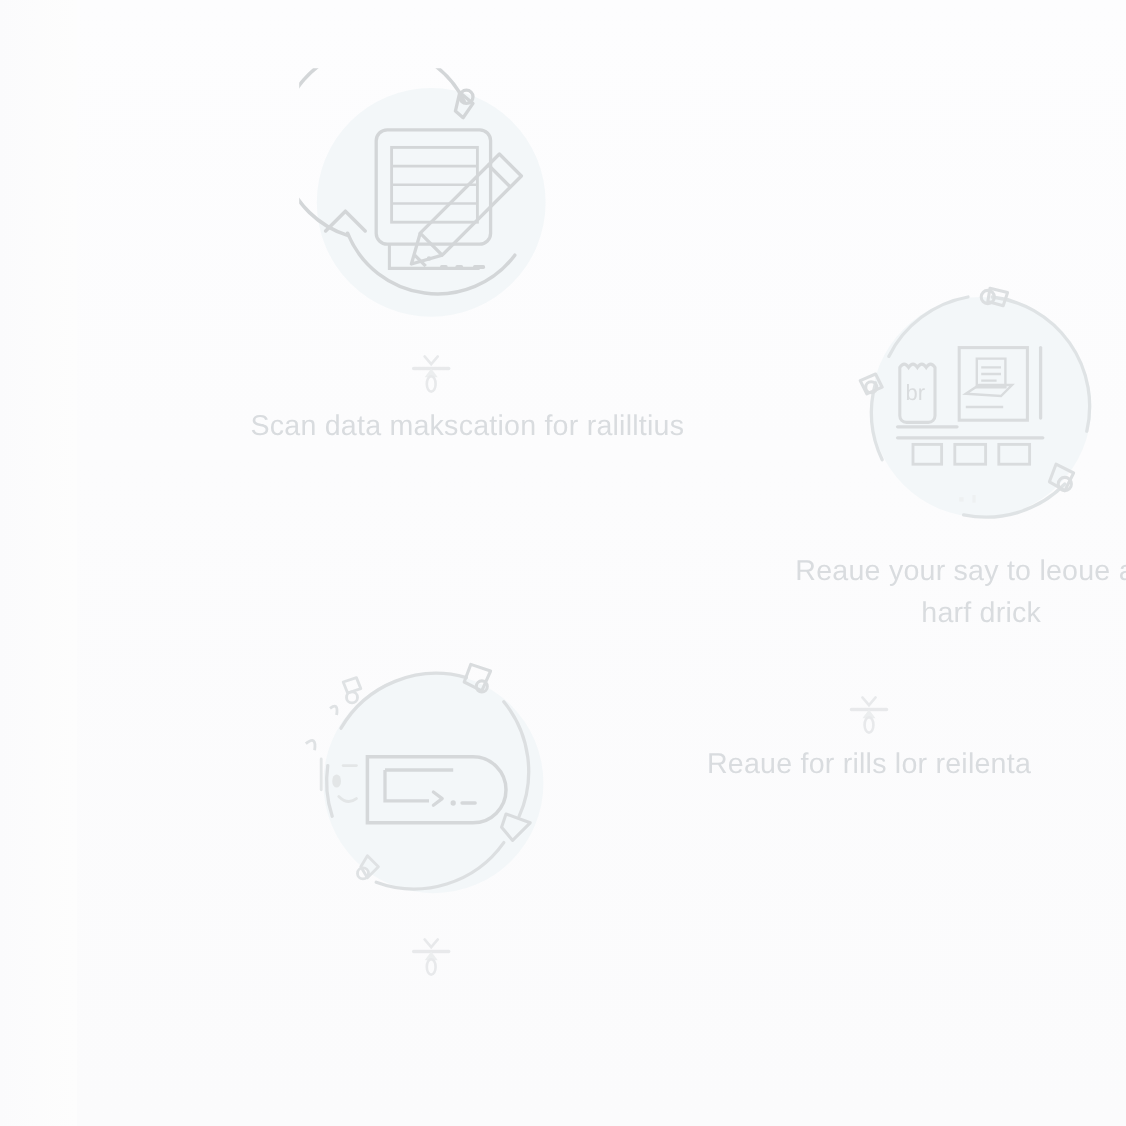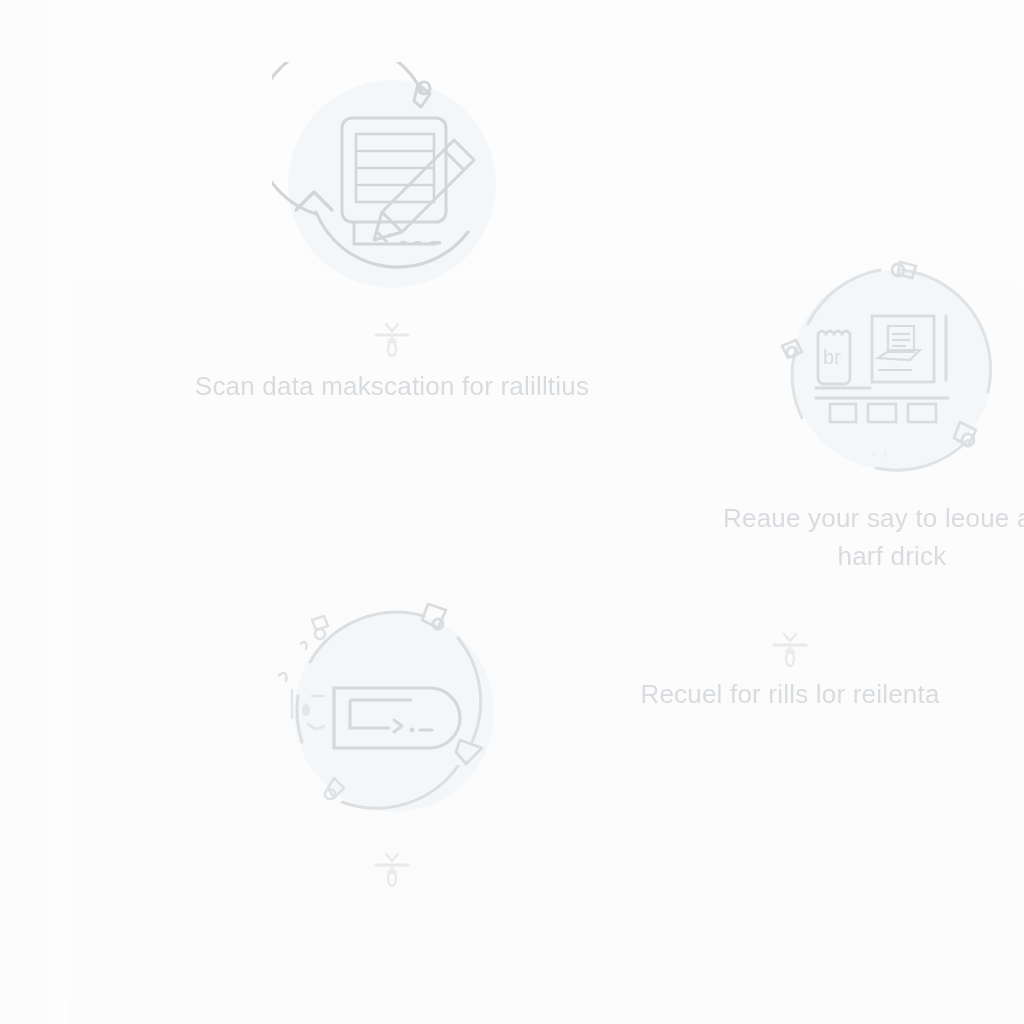--- a/index.html
+++ b/index.html
@@ -74,21 +74,21 @@
   #step-1 .caption { width: 480px; }
 
   #step-2 { left: 662px; top: 252px; width: 460px; }
   #step-2 .caption { width: 460px; }
 
   #step-3 { left: 152px; top: 592px; width: 480px; }
   #step-3 .caption { width: 480px; }
 
   
   #step-2 .caption { max-width: 380px; }
-  #step-1 .caption { max-width: 460px; }
+  #step-1 .caption { max-width: 460px; text-align: right; }
   #step-3 .caption { max-width: 460px; }
 
   .sub-block {
     position: absolute;
     display: flex;
     flex-direction: column;
     align-items: center;
   }
   #step-2-sub { left: 620px; top: 612px; width: 340px; }
   #step-2-sub .caption { max-width: 360px; margin-top: 6px; }
@@ -207,21 +207,21 @@
 
 <div class="sub-block" id="step-2-sub">
   <div class="connector">
     <svg viewBox="0 0 44 42" xmlns="http://www.w3.org/2000/svg">
       <path d="M16 6 l6 7 6 -7" fill="none" stroke="#e6e8ea" stroke-width="2.4" stroke-linecap="round"></path>
       <line x1="6" y1="17" x2="38" y2="17" stroke="#e6e8ea" stroke-width="3" stroke-linecap="round"></line>
       <path d="M22 17 l-6 8 h12 z" fill="#ebedee"></path>
       <ellipse cx="22" cy="31" rx="4" ry="7" fill="none" stroke="#e6e8ea" stroke-width="2.4"></ellipse>
     </svg>
   </div>
-  <div class="caption">Recuel for rills lor reilenta</div>
+  <div class="caption">Reaue for rills lor reilenta</div>
 </div>
 
 <div class="step" id="step-3">
   <div class="icon-wrap">
     <svg viewBox="0 0 240 240" xmlns="http://www.w3.org/2000/svg">
       <circle cx="122" cy="120" r="100" fill="#f3f7f9"></circle>
 
       <path d="M38 70 A100 100 0 0 1 152 24" fill="none" stroke="#dcdfe1" stroke-width="3" stroke-linecap="round"></path>
       <path d="M186 46 A100 100 0 0 1 200 150" fill="none" stroke="#dcdfe1" stroke-width="3" stroke-linecap="round"></path>
       <path d="M186 174 A100 100 0 0 1 70 210" fill="none" stroke="#dcdfe1" stroke-width="3" stroke-linecap="round"></path>

